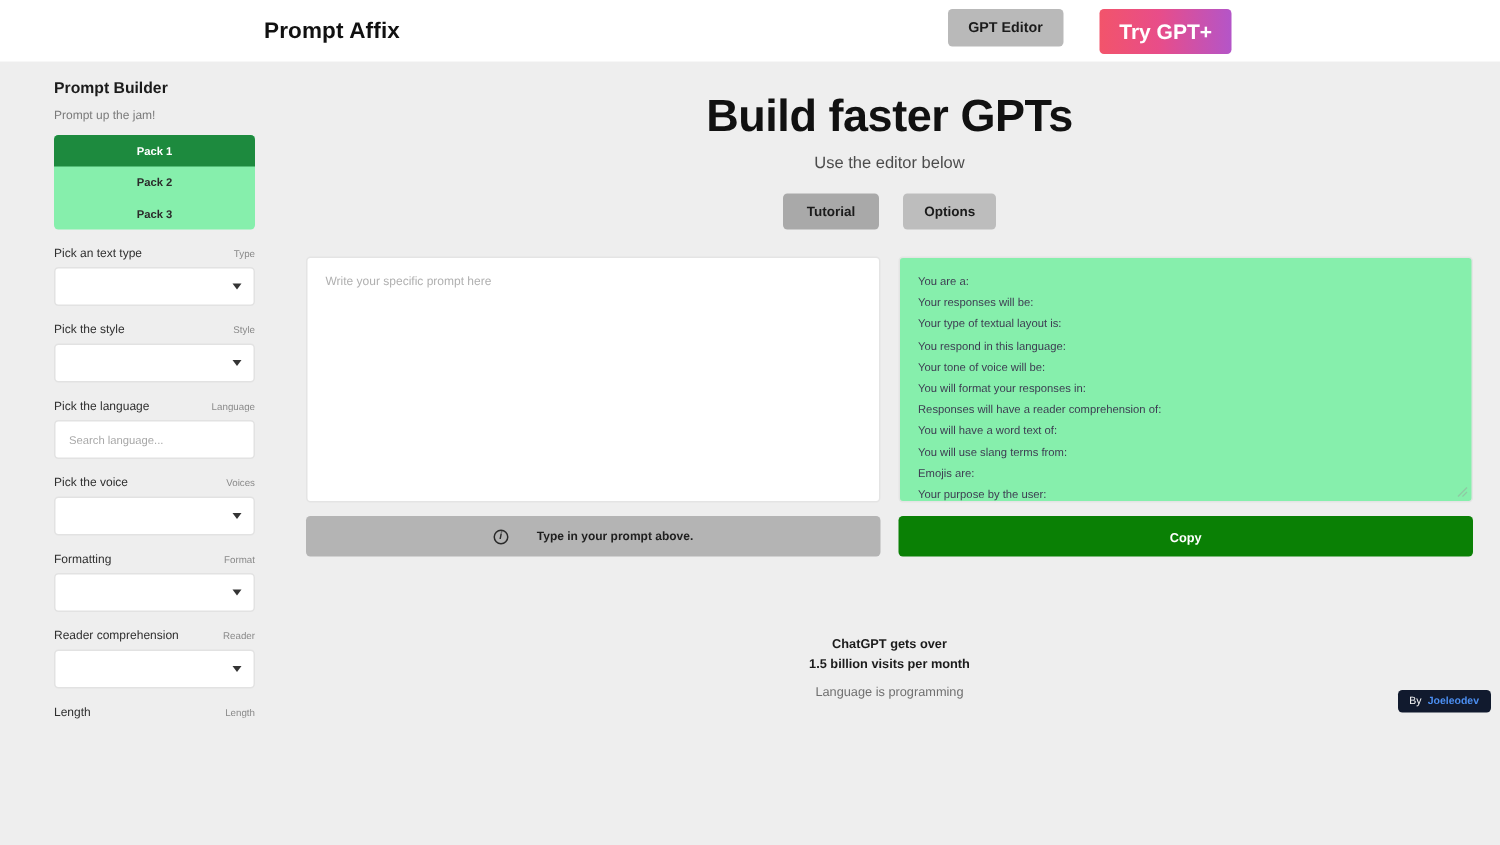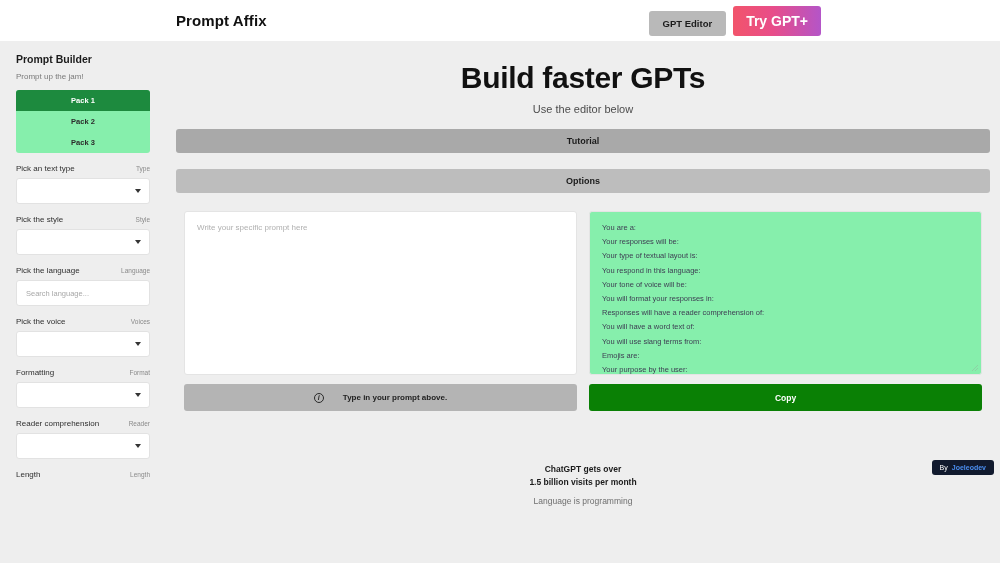--- a/index.html
+++ b/index.html
@@ -16,37 +16,37 @@
     display: flex; align-items: center;
     position: relative;
   }
   .brand {
     position: absolute; left: 176px;
     font-size: 15px; font-weight: bold; color: #111111;
     letter-spacing: .1px;
   }
   .topbar-actions {
     position: absolute; right: 179px;
-    display: flex; align-items: flex-end; gap: 7px;
+    display: flex; align-items: flex-start; gap: 24px;
   }
   .btn-gpt-editor {
     background: #b9b9b9; color: #1b1b1b;
     font-size: 9.5px; font-weight: bold;
     border: none; border-radius: 3px;
     padding: 7px 14px; cursor: pointer;
   }
   .btn-try-gptplus {
     background: linear-gradient(90deg, #f2546b 0%, #e84d89 45%, #b455c8 100%);
     color: #ffffff; font-size: 14px; font-weight: bold;
     border: none; border-radius: 3px;
     padding: 7px 13px; cursor: pointer;
   }
 
   
-  .page { display: flex; height: 440px; }
+  .page { display: flex; height: 440px; margin-left: 20px; }
 
   
   .sidebar {
     width: 166px; flex: 0 0 166px;
     padding: 12px 16px 0 16px;
     overflow: hidden;
   }
   .sb-title { font-size: 10.5px; font-weight: bold; color: #1b1b1b; }
   .sb-sub { font-size: 8px; color: #7a7a7a; margin-top: 7px; }
 
@@ -94,21 +94,21 @@
   
   .main { flex: 1; padding: 14px 10px 0 10px; position: relative; }
   .hero-title {
     text-align: center; font-size: 30px; font-weight: bold;
     color: #111111; letter-spacing: -.3px; margin-top: 6px;
   }
   .hero-sub {
     text-align: center; font-size: 11px; color: #4c4c4c; margin-top: 8px;
   }
   .hero-buttons {
-    display: flex; justify-content: center; gap: 16px; margin-top: 14px; flex-direction: column;
+    display: flex; justify-content: center; gap: 16px; margin-top: 14px;
   }
   .btn-tutorial {
     background: #a9a9a9; color: #1b1b1b;
     font-size: 9px; font-weight: bold;
     border: none; border-radius: 3px; padding: 7px 16px; cursor: pointer;
   }
   .btn-options {
     background: #bdbdbd; color: #1b1b1b;
     font-size: 9px; font-weight: bold;
     border: none; border-radius: 3px; padding: 7px 14px; cursor: pointer;

